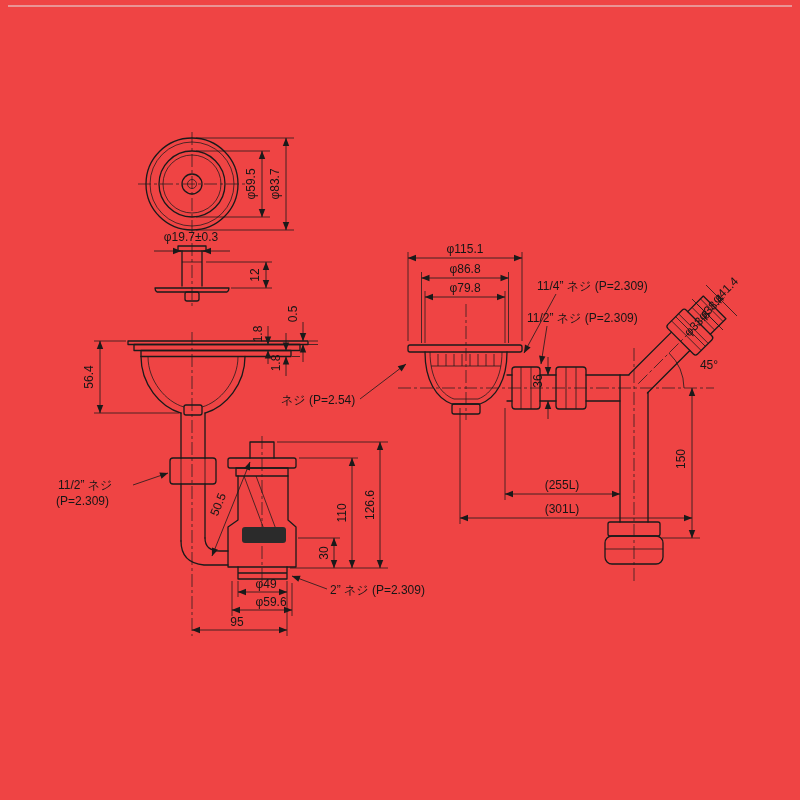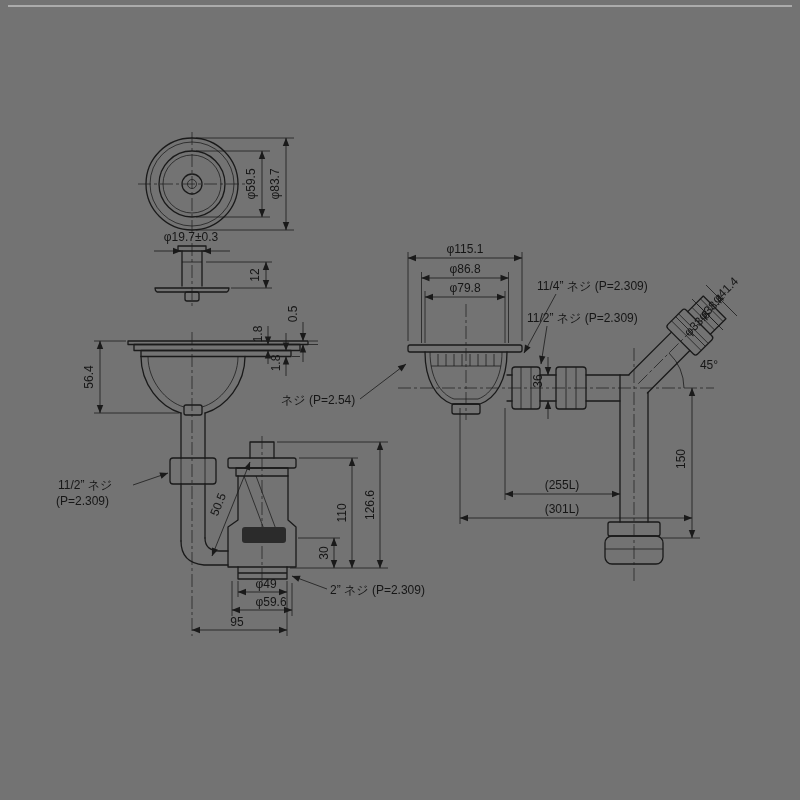--- a/index.html
+++ b/index.html
@@ -1,16 +1,16 @@
 <!DOCTYPE html>
 <html><head>
 <meta charset="utf-8">
 <style>
   html,body{margin:0;padding:0;background:#ffffff;}
-  .page{position:relative;width:800px;height:800px;background:#737373;overflow:hidden;
+  .page{position:relative;width:800px;height:800px;background:#ef4444;overflow:hidden;
         font-family:"Liberation Sans",sans-serif;}
   svg{display:block;}
   svg text{font-family:"Liberation Sans","DejaVu Sans",sans-serif;font-size:12px;fill:#161616;}
   .outline{fill:none;stroke:#1a1a1a;stroke-width:1.3;stroke-linejoin:round;stroke-linecap:round;}
   .thin{fill:none;stroke:#1a1a1a;stroke-width:0.75;}
   .dim{fill:none;stroke:#1a1a1a;stroke-width:0.8;}
   .center{fill:none;stroke:#1a1a1a;stroke-width:0.7;stroke-dasharray:13 3 3 3;}
   .fillDark{fill:#2b2b2b;stroke:none;}
   .toprule{stroke:#e4e4e4;stroke-width:1;}
 </style>

